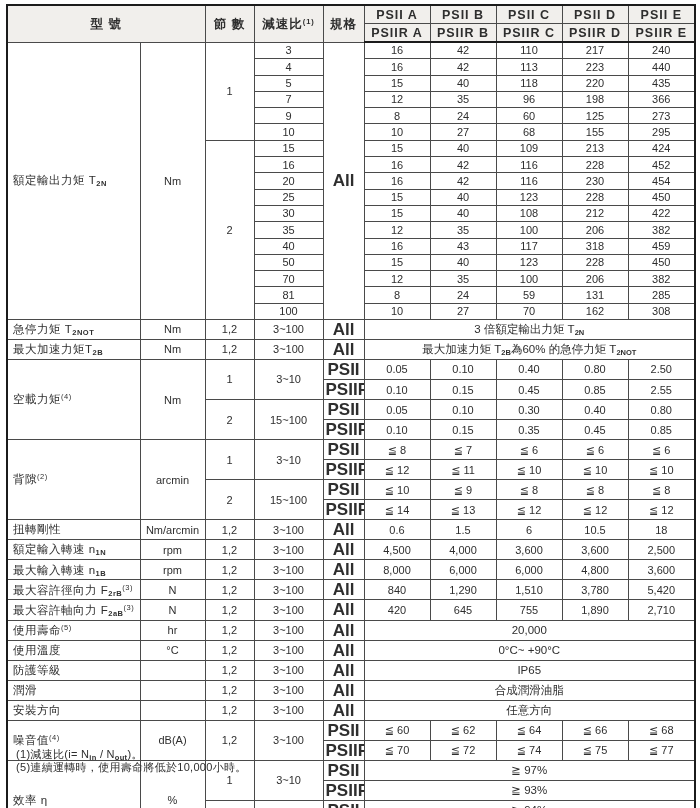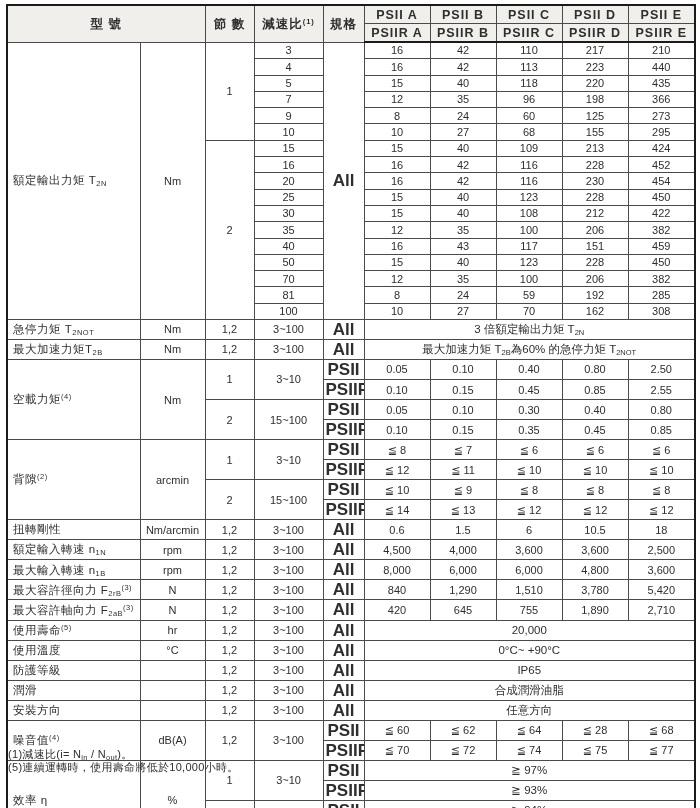--- a/index.html
+++ b/index.html
@@ -32,27 +32,27 @@
     background:var(--header-bg);
     font-weight:bold;font-size:12.5px;
     height:17px;letter-spacing:1px;
   }
   table.spec thead tr:last-child td{border-bottom:2px solid var(--frame-color);}
   table.spec td.label{
     text-align:left;padding-left:5px;font-size:11.5px;letter-spacing:0.5px;
   }
   table.spec td.spec{font-weight:bold;font-size:17px;}
   table.spec td.span5{font-size:11.5px;}
-  sub{font-size:7.5px;line-height:0;vertical-align:-2px;}
+  sub{font-size:7.5px;line-height:0;vertical-align:-2px;font-weight:bold;}
   sup{font-size:7.5px;line-height:0;vertical-align:4px;}
   .footnotes{
     position:absolute;left:8px;top:748px;width:688px;
     font-size:11px;line-height:13.2px;letter-spacing:0.3px;
   }
-  .footnote{white-space:nowrap;}
+  .footnote{white-space:nowrap;margin-left:8px;}
 </style>
 </head>
 <body>
 
 <div class="page">
   <table class="spec">
     <colgroup>
       <col style="width:133px">
         <col style="width:65px">
         <col style="width:49px">
@@ -88,21 +88,21 @@
         <tr>
           <td rowspan="17" class="label">額定輸出力矩 T<sub>2N</sub></td>
           <td rowspan="17">Nm</td>
           <td rowspan="6">1</td>
           <td>3</td>
           <td rowspan="17" class="spec">All</td>
           <td>16</td>
           <td>42</td>
           <td>110</td>
           <td>217</td>
-          <td>210</td>
+          <td>240</td>
         </tr>
         <tr>
           <td>4</td>
           <td>16</td>
           <td>42</td>
           <td>113</td>
           <td>223</td>
           <td>440</td>
         </tr>
         <tr>
@@ -184,21 +184,21 @@
           <td>35</td>
           <td>100</td>
           <td>206</td>
           <td>382</td>
         </tr>
         <tr>
           <td>40</td>
           <td>16</td>
           <td>43</td>
           <td>117</td>
-          <td>151</td>
+          <td>318</td>
           <td>459</td>
         </tr>
         <tr>
           <td>50</td>
           <td>15</td>
           <td>40</td>
           <td>123</td>
           <td>228</td>
           <td>450</td>
         </tr>
@@ -208,21 +208,21 @@
           <td>35</td>
           <td>100</td>
           <td>206</td>
           <td>382</td>
         </tr>
         <tr>
           <td>81</td>
           <td>8</td>
           <td>24</td>
           <td>59</td>
-          <td>192</td>
+          <td>131</td>
           <td>285</td>
         </tr>
         <tr>
           <td>100</td>
           <td>10</td>
           <td>27</td>
           <td>70</td>
           <td>162</td>
           <td>308</td>
         </tr>
@@ -420,21 +420,21 @@
         </tr>
         <tr>
           <td rowspan="2" class="label">噪音值<sup>(4)</sup></td>
           <td rowspan="2">dB(A)</td>
           <td rowspan="2">1,2</td>
           <td rowspan="2">3~100</td>
           <td class="spec">PSII</td>
           <td>≦ 60</td>
           <td>≦ 62</td>
           <td>≦ 64</td>
-          <td>≦ 28</td>
+          <td>≦ 66</td>
           <td>≦ 68</td>
         </tr>
         <tr>
           <td class="spec">PSIIR</td>
           <td>≦ 70</td>
           <td>≦ 72</td>
           <td>≦ 74</td>
           <td>≦ 75</td>
           <td>≦ 77</td>
         </tr>

